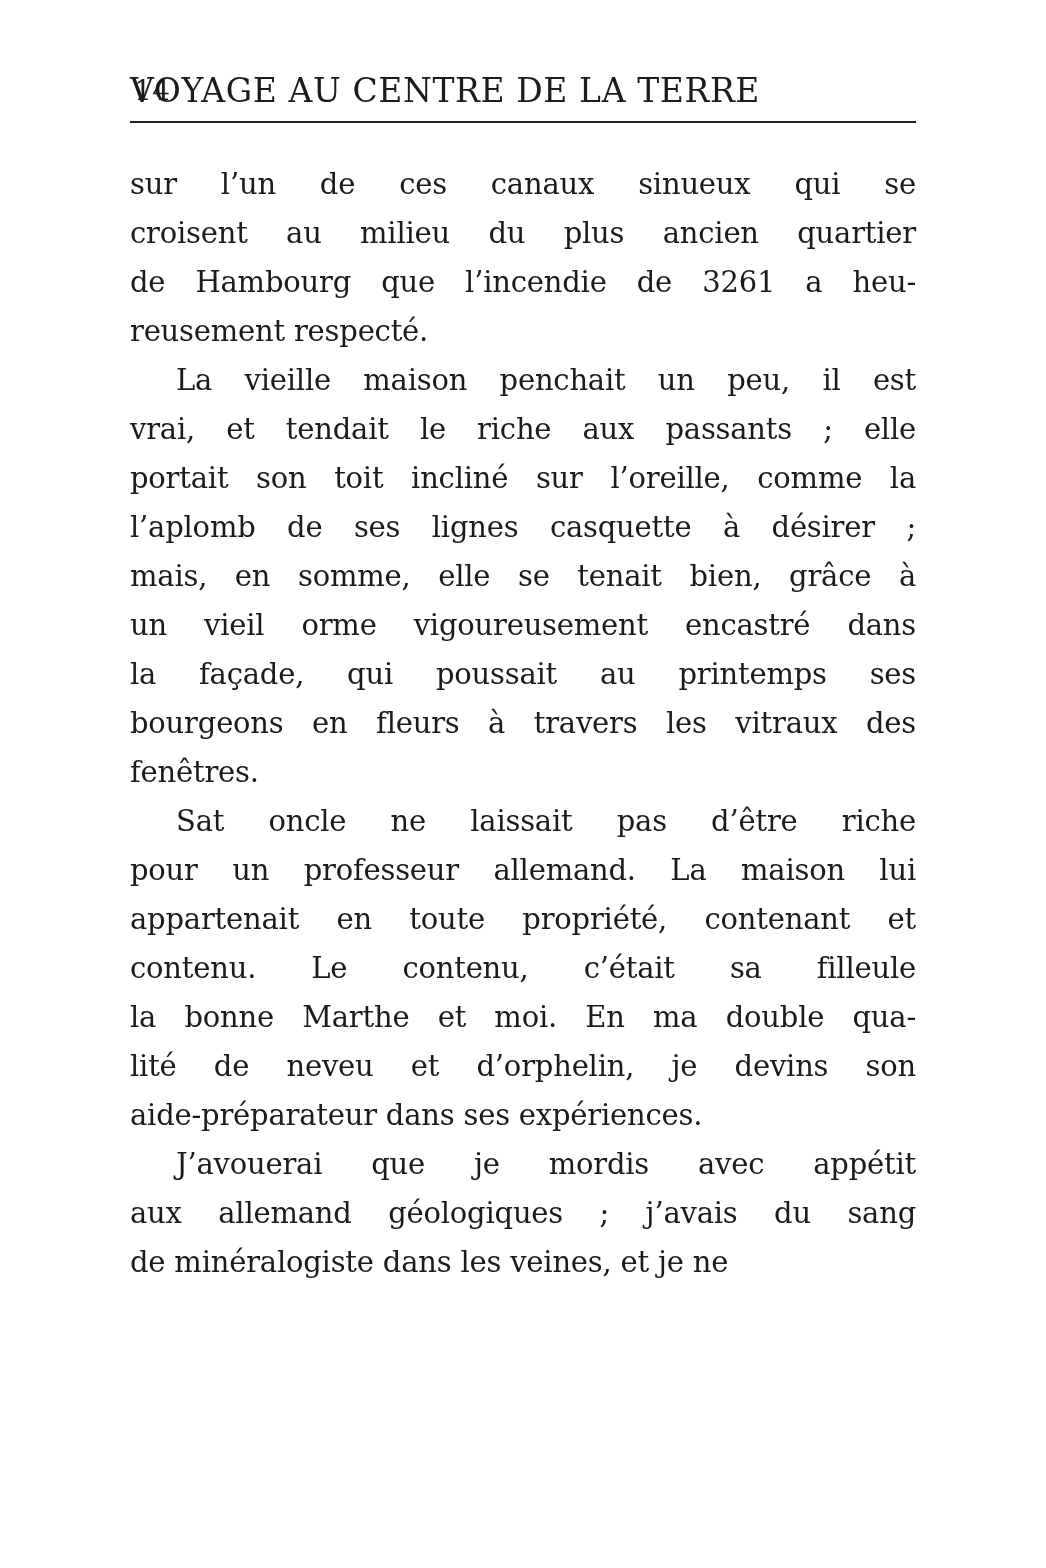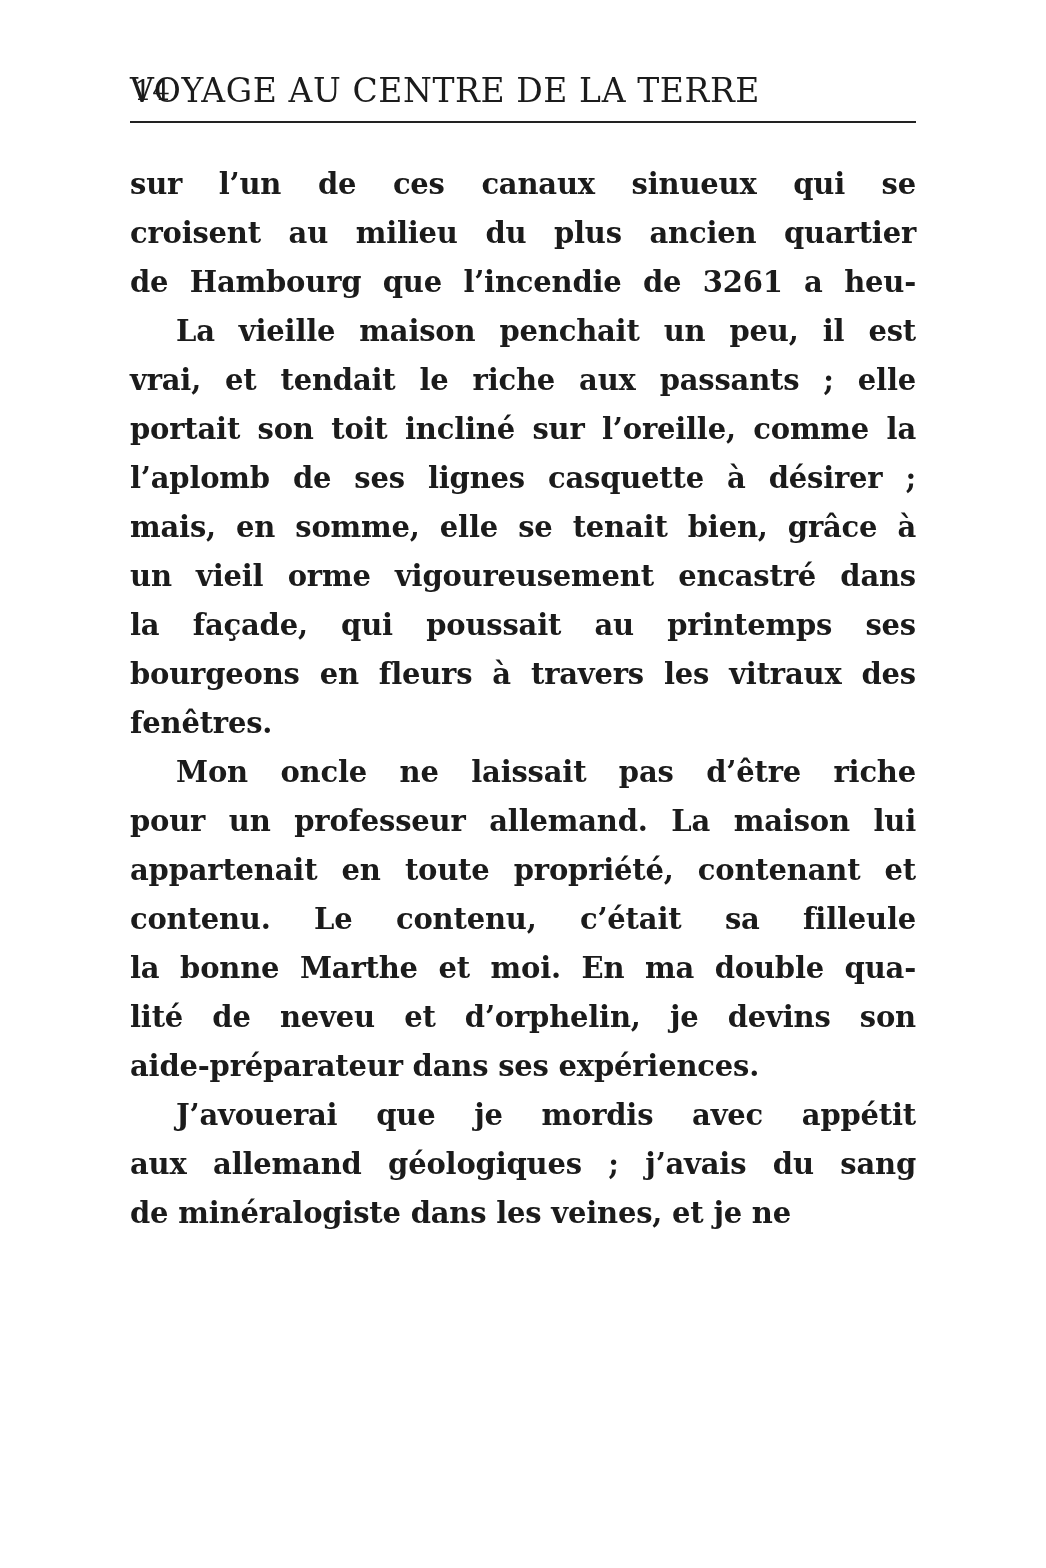--- a/index.html
+++ b/index.html
@@ -41,21 +41,21 @@
     border: none;
     border-top: 2px solid #222222;
     margin: 13px 0 0 0;
     width: 100%;
   }
   .page-body {
     margin-top: 37px;
     font-size: 29px;
     letter-spacing: -0.2px;
   }
-  .para { margin: 0; padding: 0; font-weight: bold; }
+  .para { margin: 0; padding: 0; }
   .line {
     line-height: 49px;
     text-align: justify;
     text-align-last: left;
     white-space: normal;
   }
   .line.just { text-align-last: justify; }
   .line.first-indent { text-indent: 46px; }
 </style>
 </head>
@@ -65,34 +65,35 @@
   <header class="page-header">
     <span class="page-number">14</span>
     <span class="running-title">VOYAGE AU CENTRE DE LA TERRE</span>
   </header>
   <hr class="header-rule">
   <main class="page-body">
       <div class="para">
         <div class="line just">sur l’un de ces canaux sinueux qui se</div>
         <div class="line just">croisent au milieu du plus ancien quartier</div>
         <div class="line just">de Hambourg que l’incendie de 3261 a heu-</div>
+        <div class="line">reusement respecté.</div>
       </div>
       <div class="para">
         <div class="line just first-indent">La vieille maison penchait un peu, il est</div>
         <div class="line just">vrai, et tendait le riche aux passants ; elle</div>
         <div class="line just">portait son toit incliné sur l’oreille, comme la</div>
         <div class="line just">l’aplomb de ses lignes casquette à désirer ;</div>
         <div class="line just">mais, en somme, elle se tenait bien, grâce à</div>
         <div class="line just">un vieil orme vigoureusement encastré dans</div>
         <div class="line just">la façade, qui poussait au printemps ses</div>
         <div class="line just">bourgeons en fleurs à travers les vitraux des</div>
         <div class="line">fenêtres.</div>
       </div>
       <div class="para">
-        <div class="line just first-indent">Mon oncle ne laissait pas d’être riche</div>
+        <div class="line just first-indent">Sat oncle ne laissait pas d’être riche</div>
         <div class="line just">pour un professeur allemand. La maison lui</div>
         <div class="line just">appartenait en toute propriété, contenant et</div>
         <div class="line just">contenu. Le contenu, c’était sa filleule</div>
         <div class="line just">la bonne Marthe et moi. En ma double qua-</div>
         <div class="line just">lité de neveu et d’orphelin, je devins son</div>
         <div class="line">aide-préparateur dans ses expériences.</div>
       </div>
       <div class="para">
         <div class="line just first-indent">J’avouerai que je mordis avec appétit</div>
         <div class="line just">aux allemand géologiques ; j’avais du sang</div>

